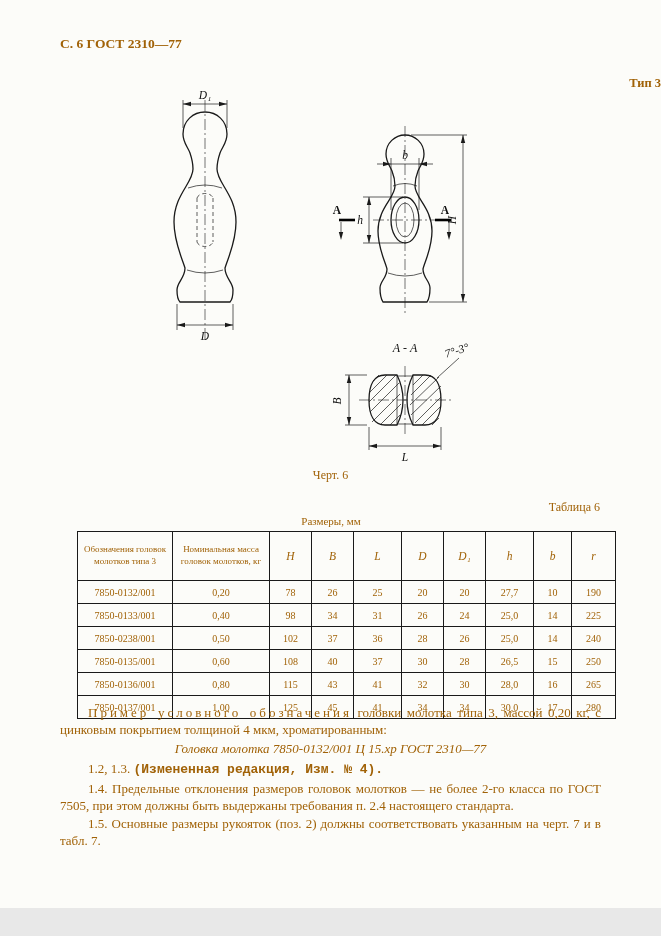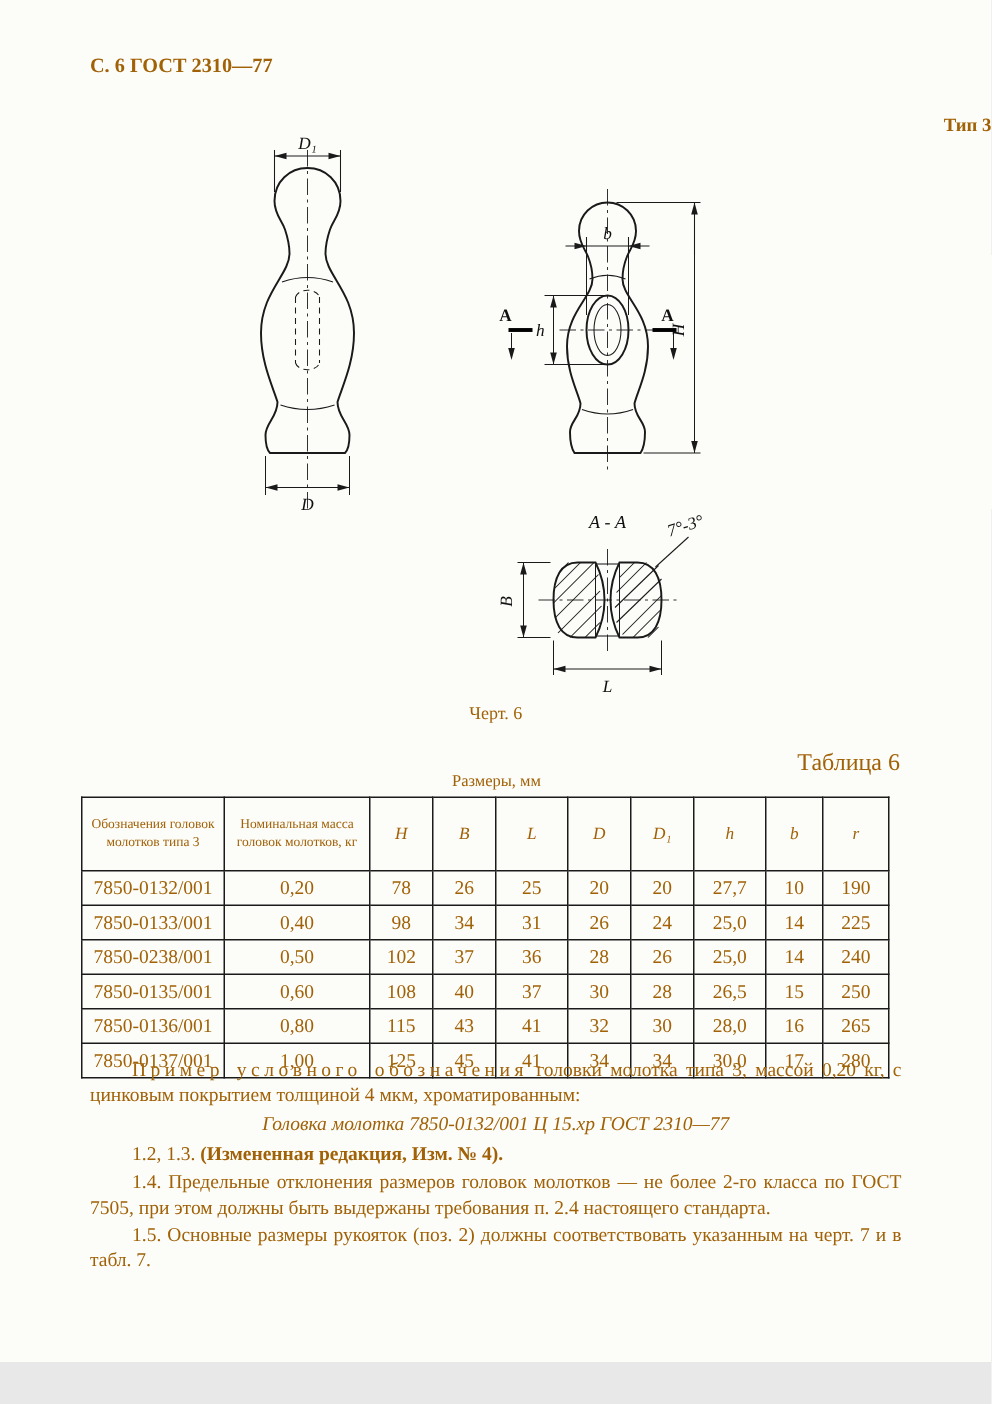--- a/index.html
+++ b/index.html
@@ -16,41 +16,41 @@
   .dimline   { stroke:#1a1a1a; stroke-width:0.7; fill:none; }
   .arrow     { fill:#1a1a1a; stroke:none; }
   .centerln  { stroke:#1a1a1a; stroke-width:0.6; fill:none; stroke-dasharray:11 3 2 3; }
   .hidden-ln { stroke:#1a1a1a; stroke-width:0.7; fill:none; stroke-dasharray:4 3; }
   .hatch     { stroke:#1a1a1a; stroke-width:0.7; }
   .cutline   { stroke:#000; stroke-width:2.6; }
   .dim-label  { font:italic 11.5px "Liberation Serif",serif; fill:#101010; }
   .mark-label { font:bold 11.5px "Liberation Serif",serif; fill:#101010; }
   .sec-title  { font:italic 12px "Liberation Serif",serif; fill:#101010; }
   .fig-caption { position:absolute; left:0; top:468px; width:661px; text-align:center; font-size:12px; }
-  .table-label { position:absolute; right:61px; top:500px; font-size:16px; }
+  .table-label { position:absolute; right:61px; top:500px; font-size:12px; }
   .table-title { position:absolute; left:62px; top:515px; width:538px; text-align:center; font-size:11px; }
   table.dims-table {
-    position:absolute; left:54px; top:531px; width:539px;
+    position:absolute; left:77px; top:531px; width:539px;
     border-collapse:collapse; table-layout:fixed;padding-left:24px;
   }
   .dims-table th, .dims-table td {
     border:1px solid #1a1a1a; text-align:center; vertical-align:middle;
     padding:1px 2px; overflow:hidden;
   }
   .dims-table th { font-weight:normal; font-size:9px; line-height:1.3; height:46px; }
   .dims-table th.letter { font-size:11.5px; font-style:italic; }
-  .dims-table td { font-size:13px; height:20px; }
+  .dims-table td { font-size:10px; height:20px; }
   .col-desig { width:95px; } .col-mass { width:97px; }
   .col-H{width:42px;} .col-B{width:42px;} .col-L{width:48px;} .col-D{width:42px;}
   .col-D1{width:42px;} .col-h{width:48px;} .col-b{width:38px;} .col-r{width:44px;}
   .text-block { position:absolute; left:60px; top:704px; width:541px; font-size:13px; line-height:1.32; text-align:justify; }
   .text-block p { margin:0 0 1px 0; text-indent:28px; }
   .spaced { letter-spacing:3px; }
   .designation { text-align:center; text-indent:0 !important; font-style:italic; margin:2px 0 3px 0 !important; }
-  .bold { font-weight:bold; }
+  .bold { font-weight:bold;font-family:Liberation Mono, monospace; }
   .bottom-bar { position:absolute; left:0; top:927px; width:661px; height:9px; background:#000; }
 </style>
 </head>
 <body>
 
 <div class="page">
 
   <div class="page-header">С. 6 ГОСТ 2310—77</div>
   <div class="type-label">Тип 3</div>
 

